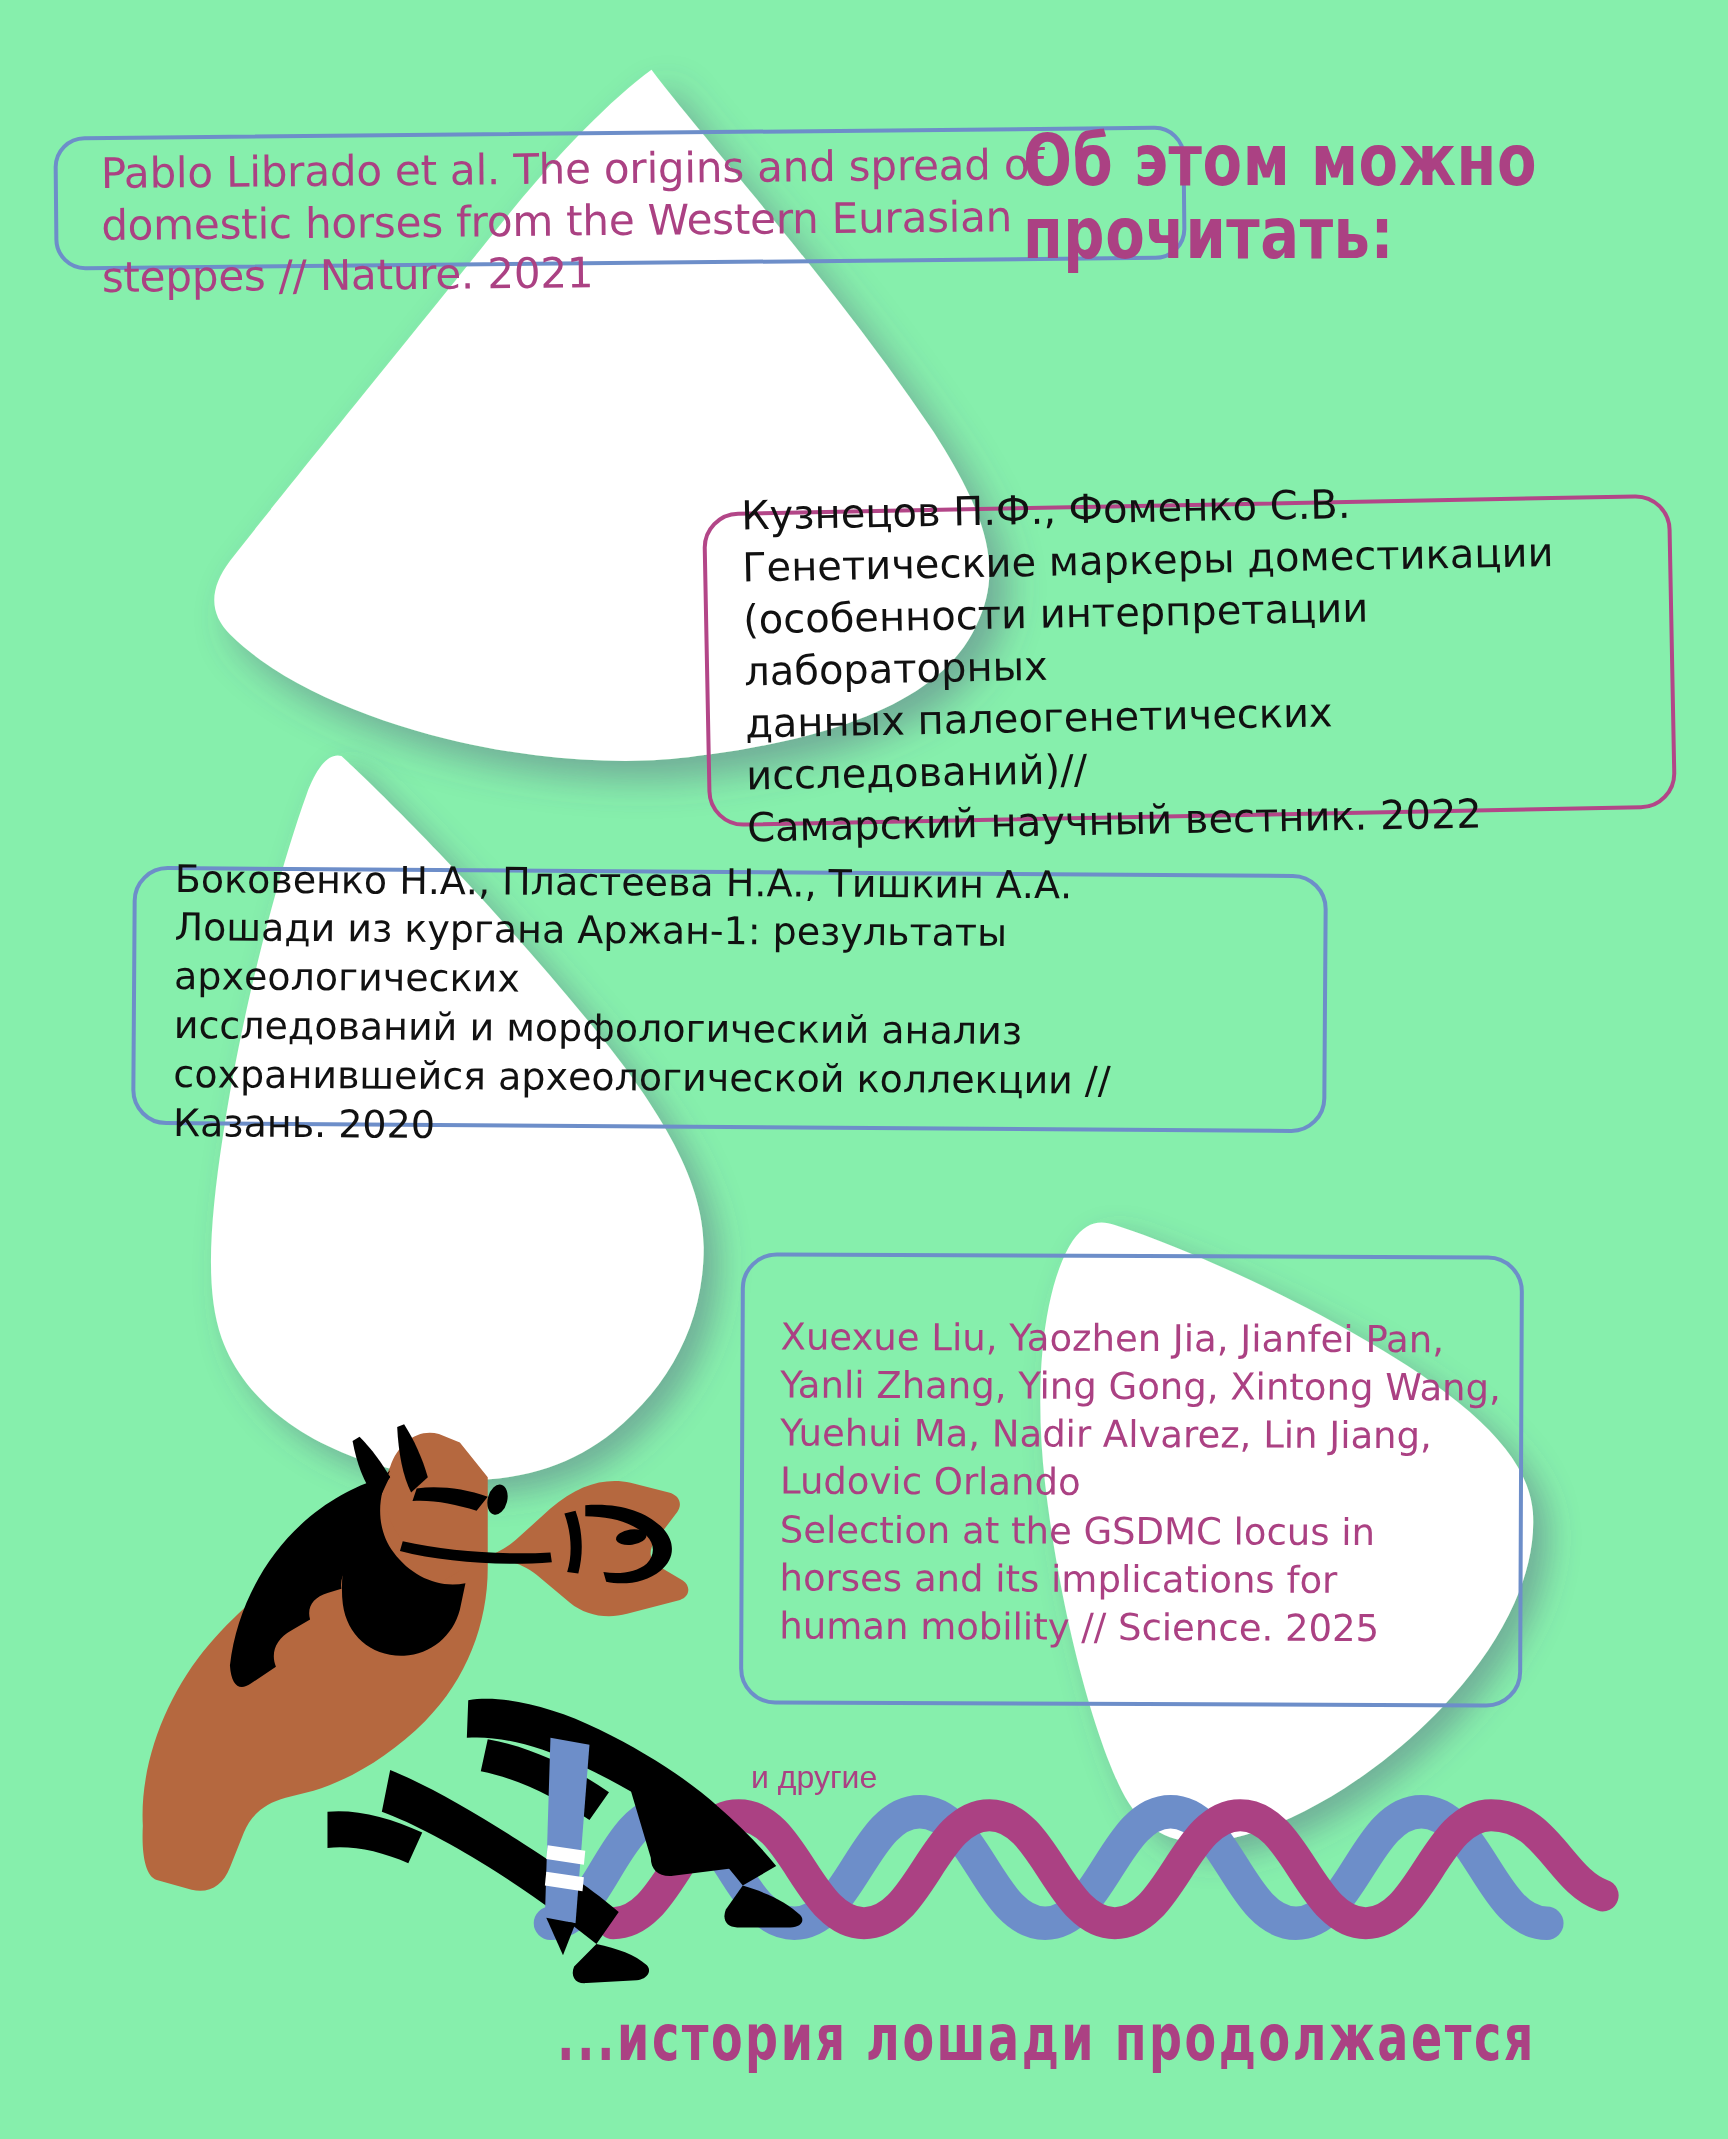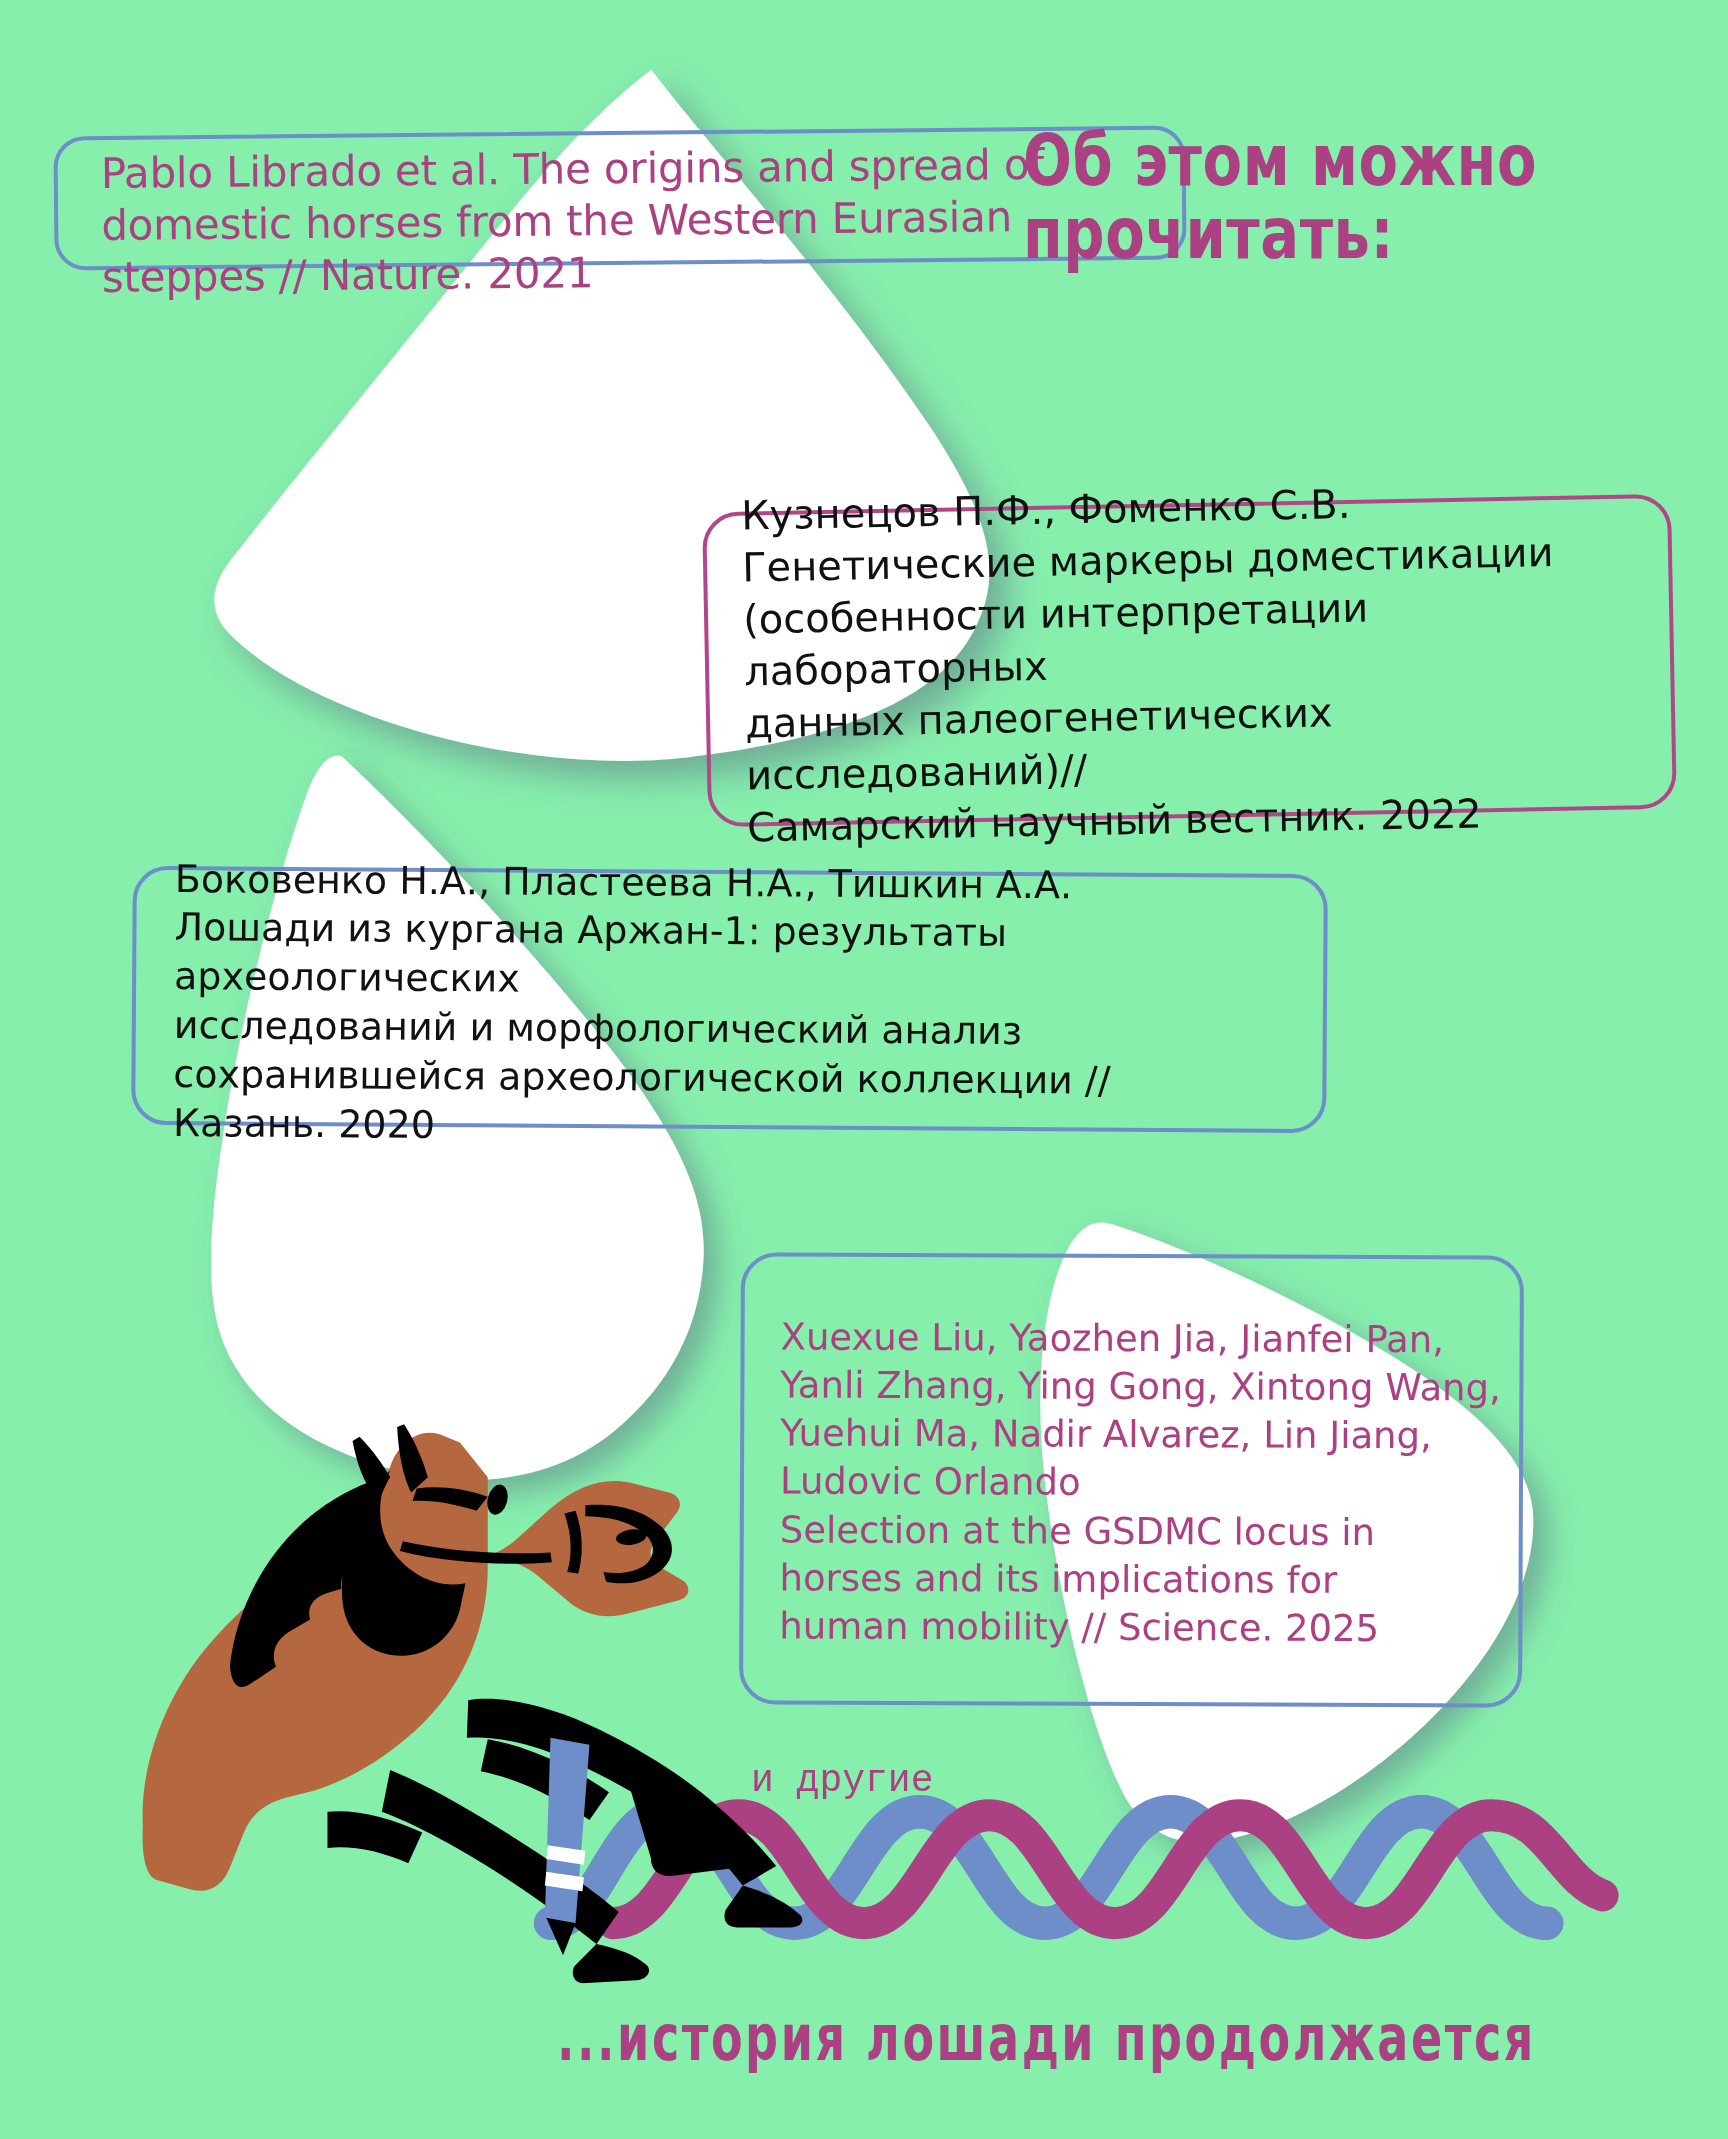--- a/index.html
+++ b/index.html
@@ -107,22 +107,22 @@
     white-space: pre-line;
     transform: scaleX(0.80);
     transform-origin: left top;
   }
 
   #and-others {
     position: absolute;
     left: 751px;
     top: 1759px;
     color: #ab4183;
-    font-size: 38px;
-    font-family: Liberation Mono, monospace;
+    font-size: 32px;
+    font-family: Liberation Sans, sans-serif;
   }
 
   #footer {
     position: absolute;
     left: 557px;
     top: 2001px;
     color: #ab4183;
     font-family: "DejaVu Sans", sans-serif;
     font-weight: bold;
     font-size: 64px;

